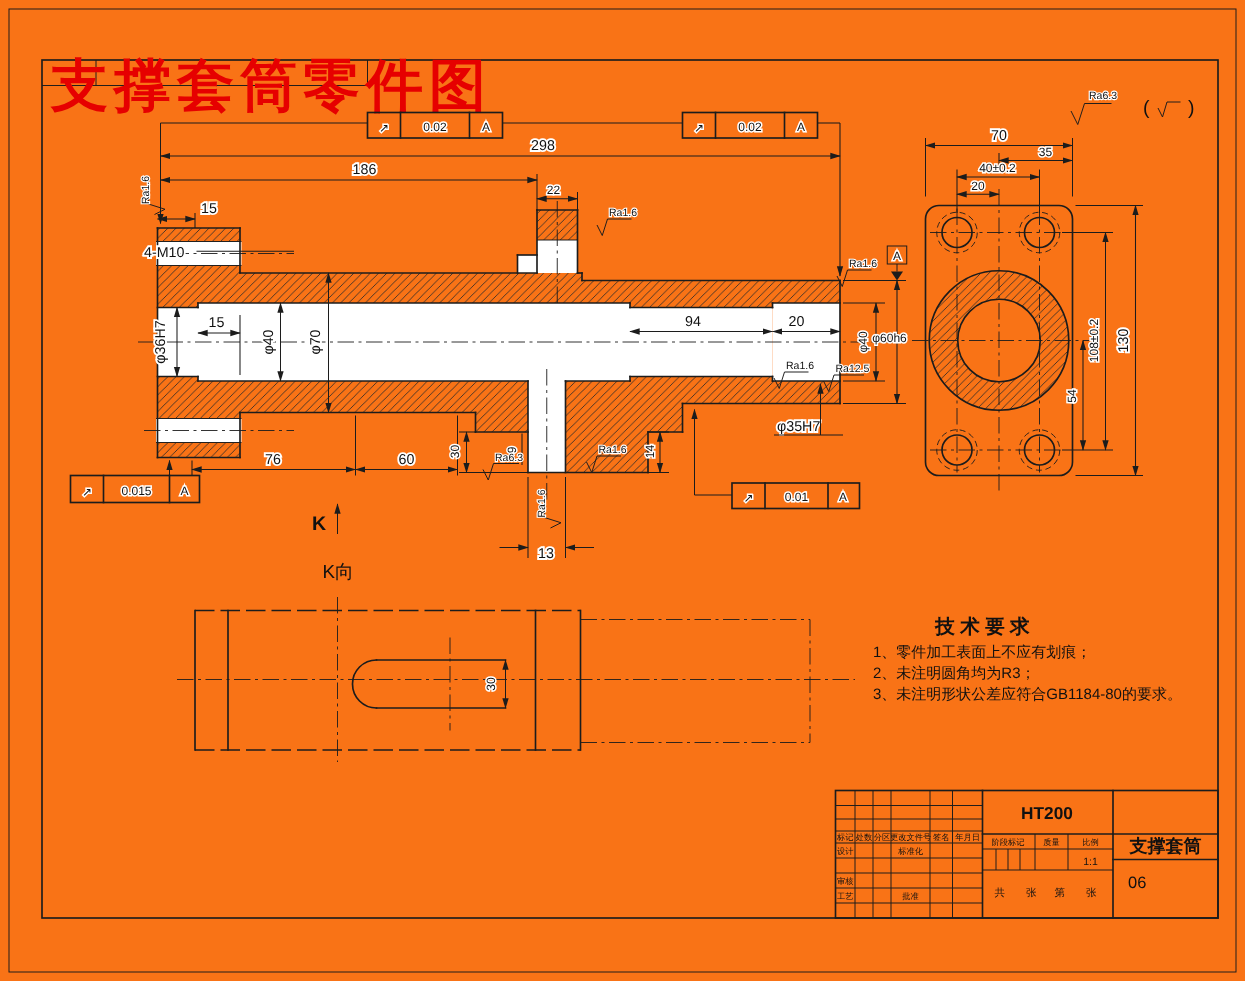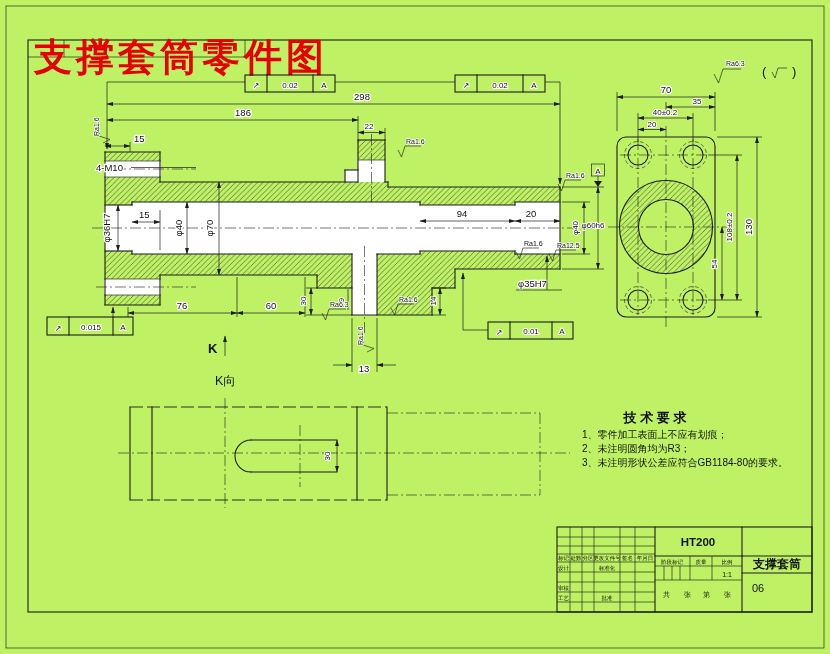--- a/index.html
+++ b/index.html
@@ -1,16 +1,16 @@
 <!DOCTYPE html>
 <html><head>
 <meta charset="utf-8">
 <style>
   html,body{margin:0;padding:0;background:#fff;}
-  .page{width:830px;height:654px;position:relative;background:#bef264;}
+  .page{width:830px;height:654px;position:relative;background:#f97316;}
   svg{display:block;}
   .ln{stroke:#1c1c1c;stroke-width:1.1;fill:none;stroke-linecap:square;}
   .tn{stroke:#1c1c1c;stroke-width:.65;fill:none;}
   .dim{stroke:#1c1c1c;stroke-width:.7;fill:none;}
   .cl{stroke:#1c1c1c;stroke-width:.6;stroke-dasharray:11 3 2 3;fill:none;}
   .dsh{stroke:#1c1c1c;stroke-width:.6;stroke-dasharray:4 2.5;fill:none;}
   .ldsh{stroke:#1c1c1c;stroke-width:.9;stroke-dasharray:13 4;fill:none;}
   text{font-family:"Liberation Sans",sans-serif;fill:#111;}
   .dt{font-size:9.5px;stroke:#fff;stroke-width:2.5px;paint-order:stroke;}
   .sm{font-size:8px;stroke:#fff;stroke-width:2px;paint-order:stroke;}

